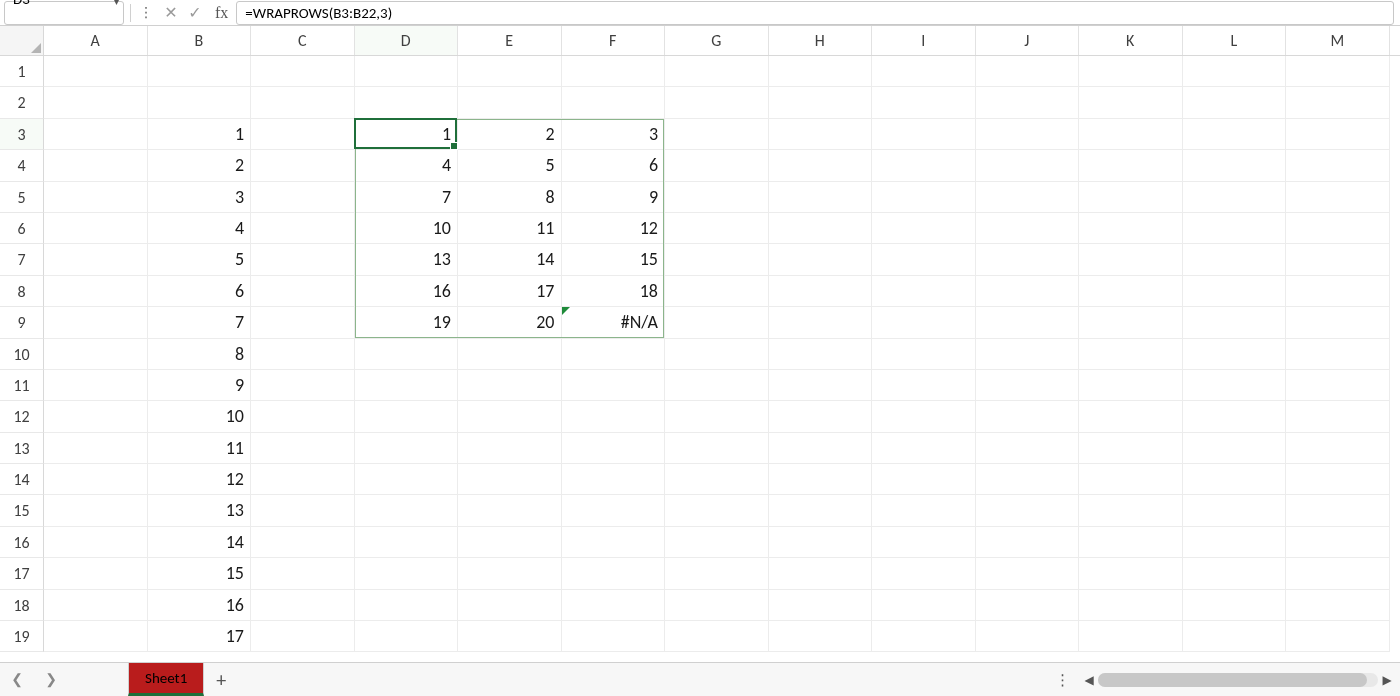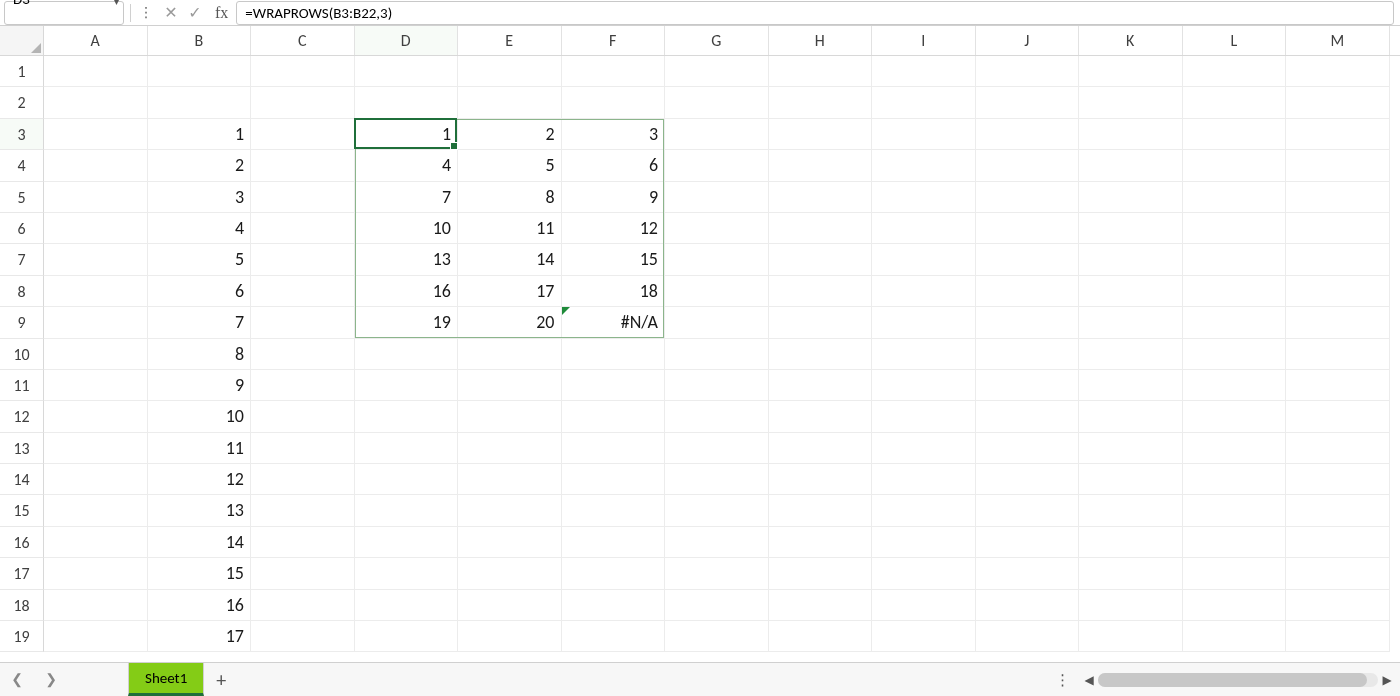--- a/index.html
+++ b/index.html
@@ -205,21 +205,21 @@
     display: flex;
     align-items: center;
     justify-content: center;
     color: #888;
     cursor: pointer;
     font-size: 14px;
   }
   .tabs-gap { width: 60px;}
   .sheet-tab {
     padding: 0 16px;
-    background: #84cc16;
+    background: #b91c1c;
     border-left: 1px solid #d0d0d0;
     border-right: 1px solid #d0d0d0;
     display: flex;
     align-items: center;
     font-size: 15px;
     position: relative;
     cursor: pointer;
   }
   .sheet-tab.active {
     border-bottom: 3px solid #1f6f3a;

